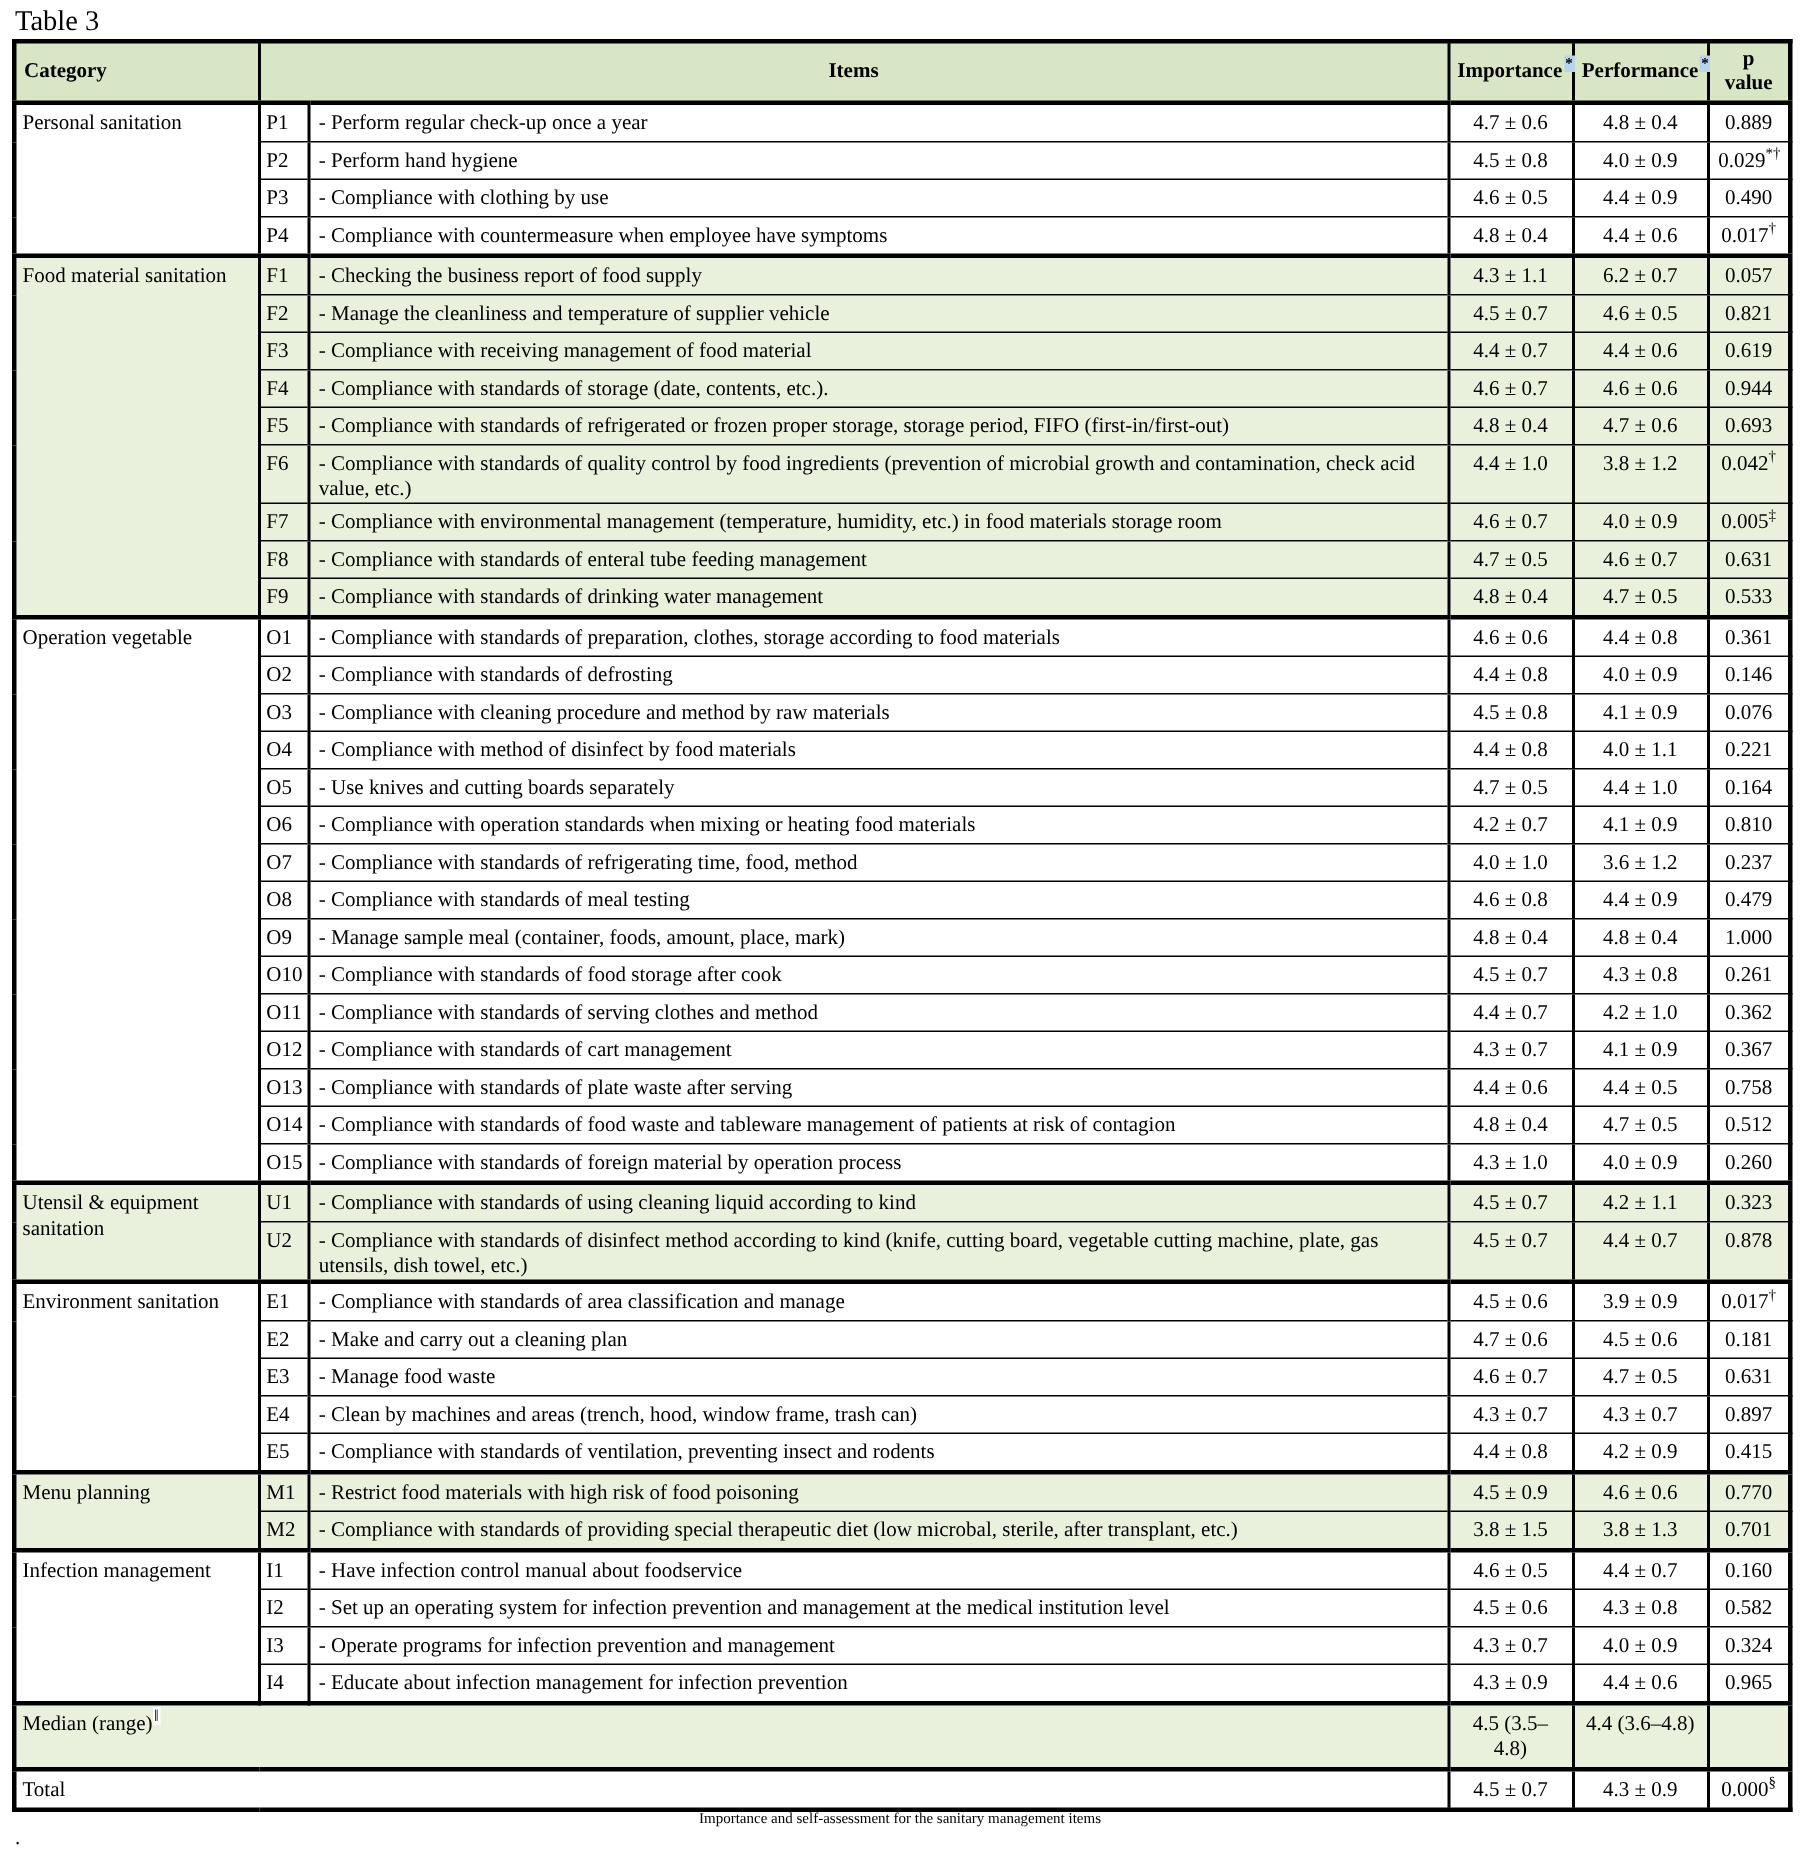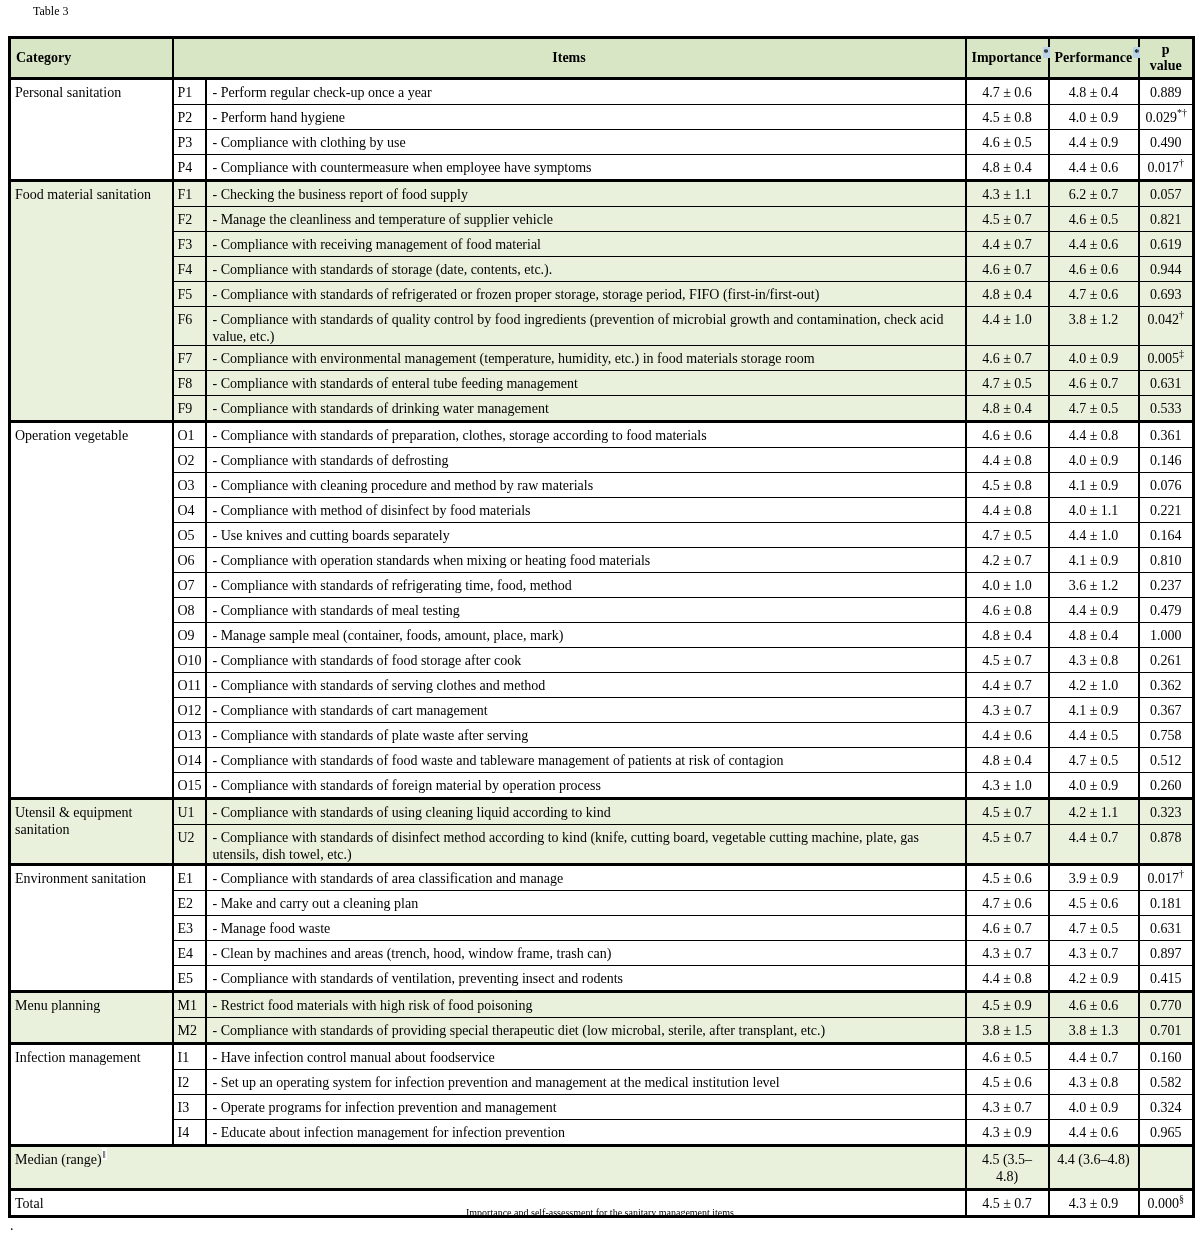--- a/index.html
+++ b/index.html
@@ -1,22 +1,22 @@
 <!DOCTYPE html>
 <html><head>
 <meta charset="utf-8">
 <style>
   html,body { margin:0; padding:0; }
   body {
     width:1200px; height:1236px; background:#ffffff; color:#000;
     font-family:"Liberation Serif", serif; position:relative;
   }
-  .page-title { position:absolute; left:10px; top:4px; font-size:12px;margin-left:23px; }
+  .page-title { position:absolute; left:10px; top:4px; font-size:19px; }
   table.ipa {
-    position:absolute; left:8px; top:36px; width:1184px;
+    position:absolute; left:8px; top:26px; width:1184px;
     border-collapse:collapse; table-layout:fixed;
     border:3px solid #000;
   }
   th {
     background:#d9e6c5; font-weight:bold; font-size:14px;
     border:2px solid #000; padding:3px 5px; height:18px; text-align:center;
     vertical-align:middle;
   }
   th.cat-h { text-align:left; }
   td {

